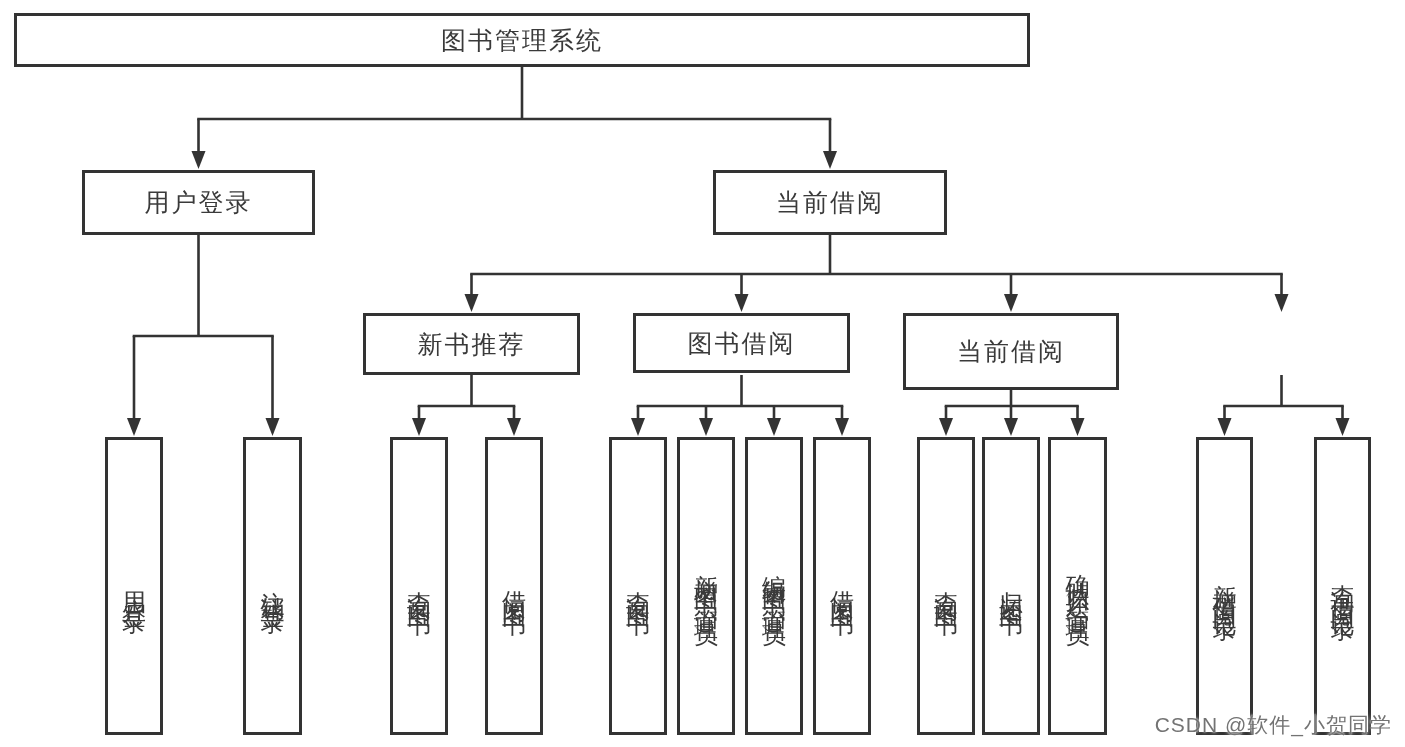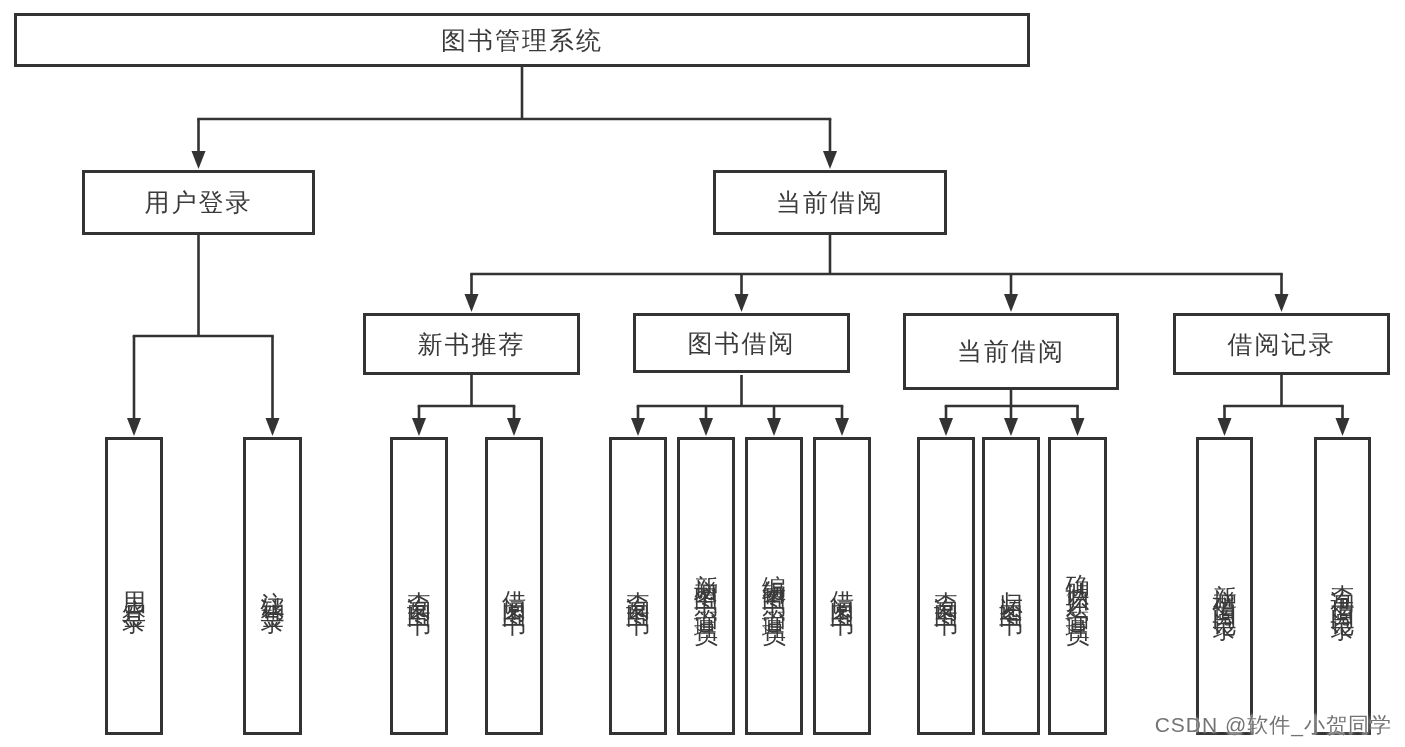--- a/index.html
+++ b/index.html
@@ -126,23 +126,20 @@
     </div>
     <div class="node h" style="left: 363px; top: 313px; width: 217px; height: 62px;">
       <span class="label">新书推荐</span>
     </div>
     <div class="node h" style="left: 633px; top: 313px; width: 217px; height: 60px;">
       <span class="label">图书借阅</span>
     </div>
     <div class="node h" style="left: 903px; top: 313px; width: 216px; height: 77px;">
       <span class="label">当前借阅</span>
     </div>
-    <div class="node h" style="left: 1173px; top: 313px; width: 217px; height: 62px;">
-      <span class="label">借阅记录</span>
-    </div>
     <div class="node v" style="left: 105px; top: 437px; width: 58px; height: 298px;">
       <span class="label">用户登录</span>
     </div>
     <div class="node v" style="left: 243px; top: 437px; width: 59px; height: 298px;">
       <span class="label">注销登录</span>
     </div>
     <div class="node v" style="left: 390px; top: 437px; width: 58px; height: 298px;">
       <span class="label">查询图书</span>
     </div>
     <div class="node v" style="left: 485px; top: 437px; width: 58px; height: 298px;">

